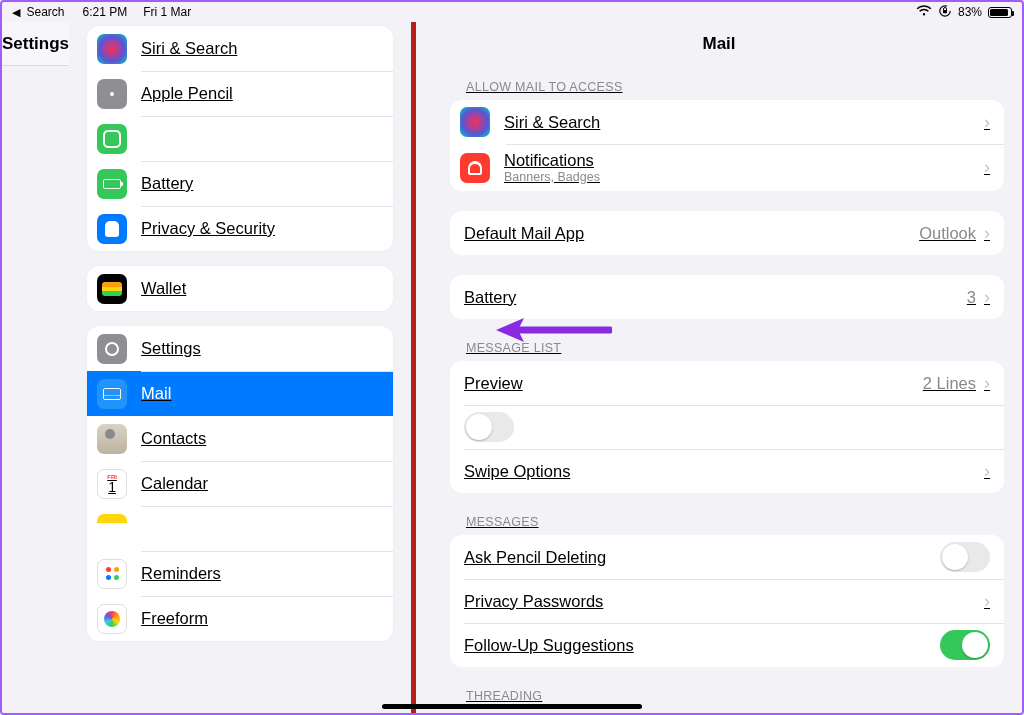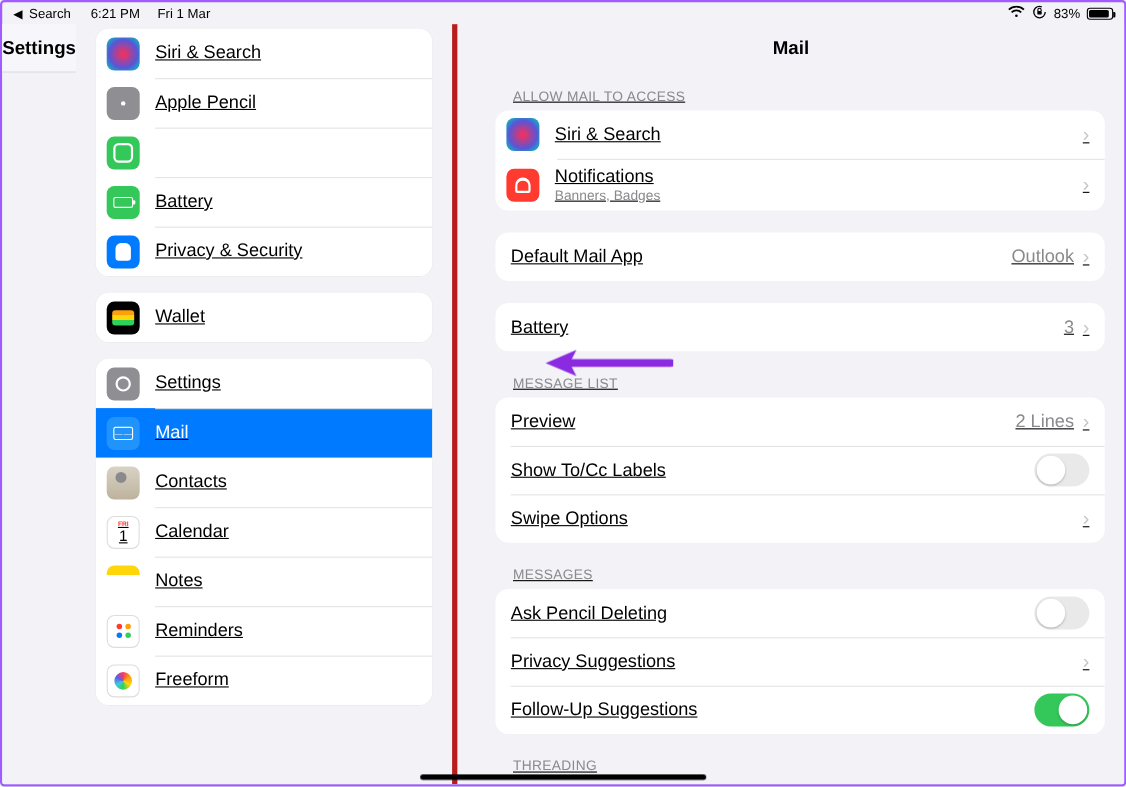--- a/index.html
+++ b/index.html
@@ -190,21 +190,20 @@
         </div>
         <div class="row">
           <div class="row-icon ic-calendar">
               <span style="color:#ff3b30;font-size:6px">FRI</span>
               <span style="color:#000;font-size:14px;font-weight:400">1</span>
             </div>
           <div class="row-label">Calendar</div>
         </div>
         <div class="row">
           <div class="row-icon ic-notes"></div>
-          <div class="row-label">Notes</div>
         </div>
         <div class="row">
           <div class="row-icon ic-reminders">
             <div class="reminder-dots">
                 <span style="background:#ff3b30"></span>
                 <span style="background:#ff9f0a"></span>
                 <span style="background:#007aff"></span>
                 <span style="background:#30d158"></span>
               </div>
           </div>
@@ -262,41 +261,40 @@
       </div>
 
       <div class="section-header">Message List</div>
       <div class="group-d">
         <div class="drow">
           <div class="dlabel">Preview</div>
           <div class="dvalue">2 Lines</div>
           <span class="chev">›</span>
         </div>
         <div class="drow">
-          <div class="dlabel">Show To/Cc Labels</div>
           <div class="toggle">
               <div class="knob"></div>
             </div>
         </div>
         <div class="drow">
           <div class="dlabel">Swipe Options</div>
           <span class="chev">›</span>
         </div>
       </div>
 
       <div class="section-header">Messages</div>
       <div class="group-d">
         <div class="drow">
           <div class="dlabel">Ask Pencil Deleting</div>
           <div class="toggle">
               <div class="knob"></div>
             </div>
         </div>
         <div class="drow">
-          <div class="dlabel">Privacy Suggestions</div>
+          <div class="dlabel">Privacy Passwords</div>
           <span class="chev">›</span>
         </div>
         <div class="drow">
           <div class="dlabel">Follow-Up Suggestions</div>
           <div class="toggle on">
               <div class="knob"></div>
             </div>
         </div>
       </div>
 

